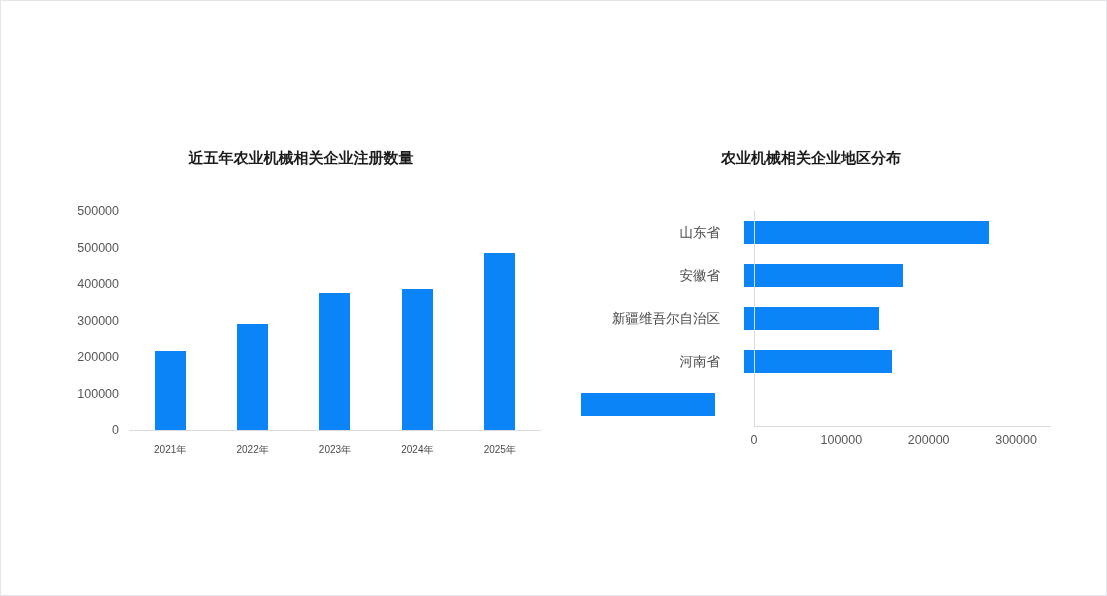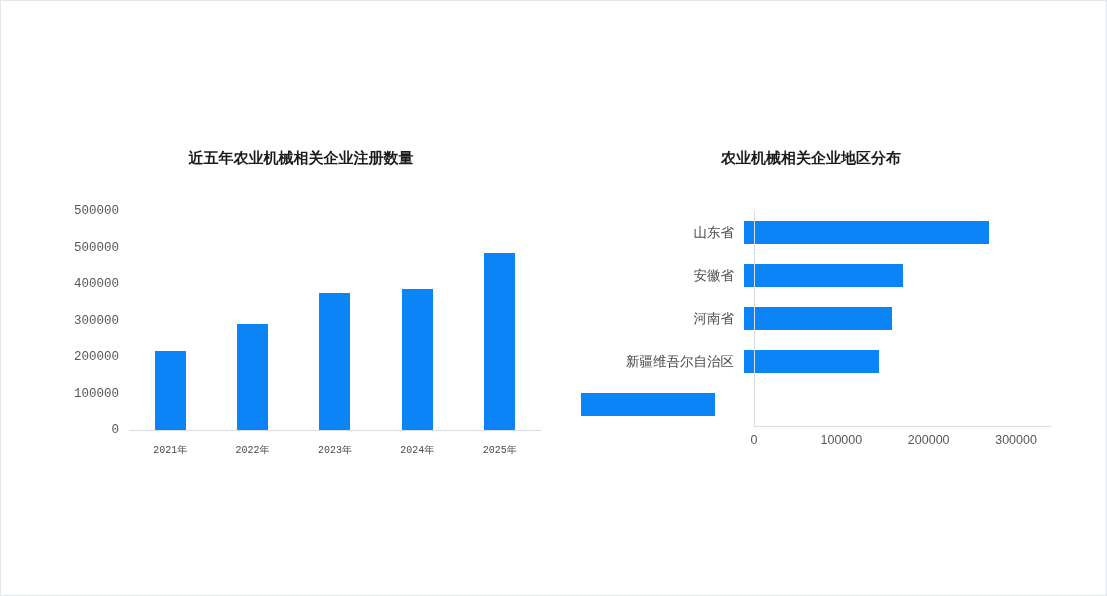--- a/index.html
+++ b/index.html
@@ -33,21 +33,21 @@
   
   .panel { position: absolute; }
   .chart-title {
     font-size: 15px;
     font-weight: bold;
     color: #1b1b1b;
     text-align: center;
     white-space: nowrap;
   }
   
-  #panel-left { left: 60px; top: 148px; width: 500px; height: 330px; font-family: Liberation Mono, monospace; }
+  #panel-left { left: 60px; top: 148px; width: 500px; height: 330px; }
   #left-chart-title { width: 480px; }
   #vbar-area {
     position: absolute;
     left: 0; top: 62px;
     width: 500px; height: 262px;
   }
   .vbar-ytick {
     position: absolute;
     left: 0; width: 58px;
     text-align: right;
@@ -113,21 +113,21 @@
     justify-content: space-around;
   }
   .hbar-row {
     height: 43px;
     display: flex;
     align-items: center;
   }
   .hbar-label {
     width: 163px;
     text-align: right;
-    padding-right: 10px;
+    padding-right: 24px;
     font-size: 13.5px;
     color: #4a4a4a;
     white-space: nowrap;
   }
   .hbar-track {
     position: relative;
     height: 43px;
     flex: 1;
     display: flex;
     align-items: center;
@@ -264,29 +264,29 @@
               <div class="hbar-rect" style="width: 244.588px; background: rgb(10, 132, 247);"></div>
             </div>
           </div>
           <div class="hbar-row">
             <div class="hbar-label">安徽省</div>
             <div class="hbar-track">
               <div class="hbar-rect" style="width: 158.982px; background: rgb(10, 132, 247);"></div>
             </div>
           </div>
           <div class="hbar-row">
+            <div class="hbar-label">新疆维吾尔自治区</div>
+            <div class="hbar-track">
+              <div class="hbar-rect" style="width: 135.397px; background: rgb(10, 132, 247);"></div>
+            </div>
+          </div>
+          <div class="hbar-row">
             <div class="hbar-label">河南省</div>
             <div class="hbar-track">
               <div class="hbar-rect" style="width: 147.626px; background: rgb(10, 132, 247);"></div>
-            </div>
-          </div>
-          <div class="hbar-row">
-            <div class="hbar-label">新疆维吾尔自治区</div>
-            <div class="hbar-track">
-              <div class="hbar-rect" style="width: 135.397px; background: rgb(10, 132, 247);"></div>
             </div>
           </div>
           <div class="hbar-row">
             <div class="hbar-track">
               <div class="hbar-rect" style="width: 133.65px; background: rgb(10, 132, 247);"></div>
             </div>
           </div>
         </div>
       <div id="hbar-axisline"></div>
       <div id="hbar-baseline"></div>

